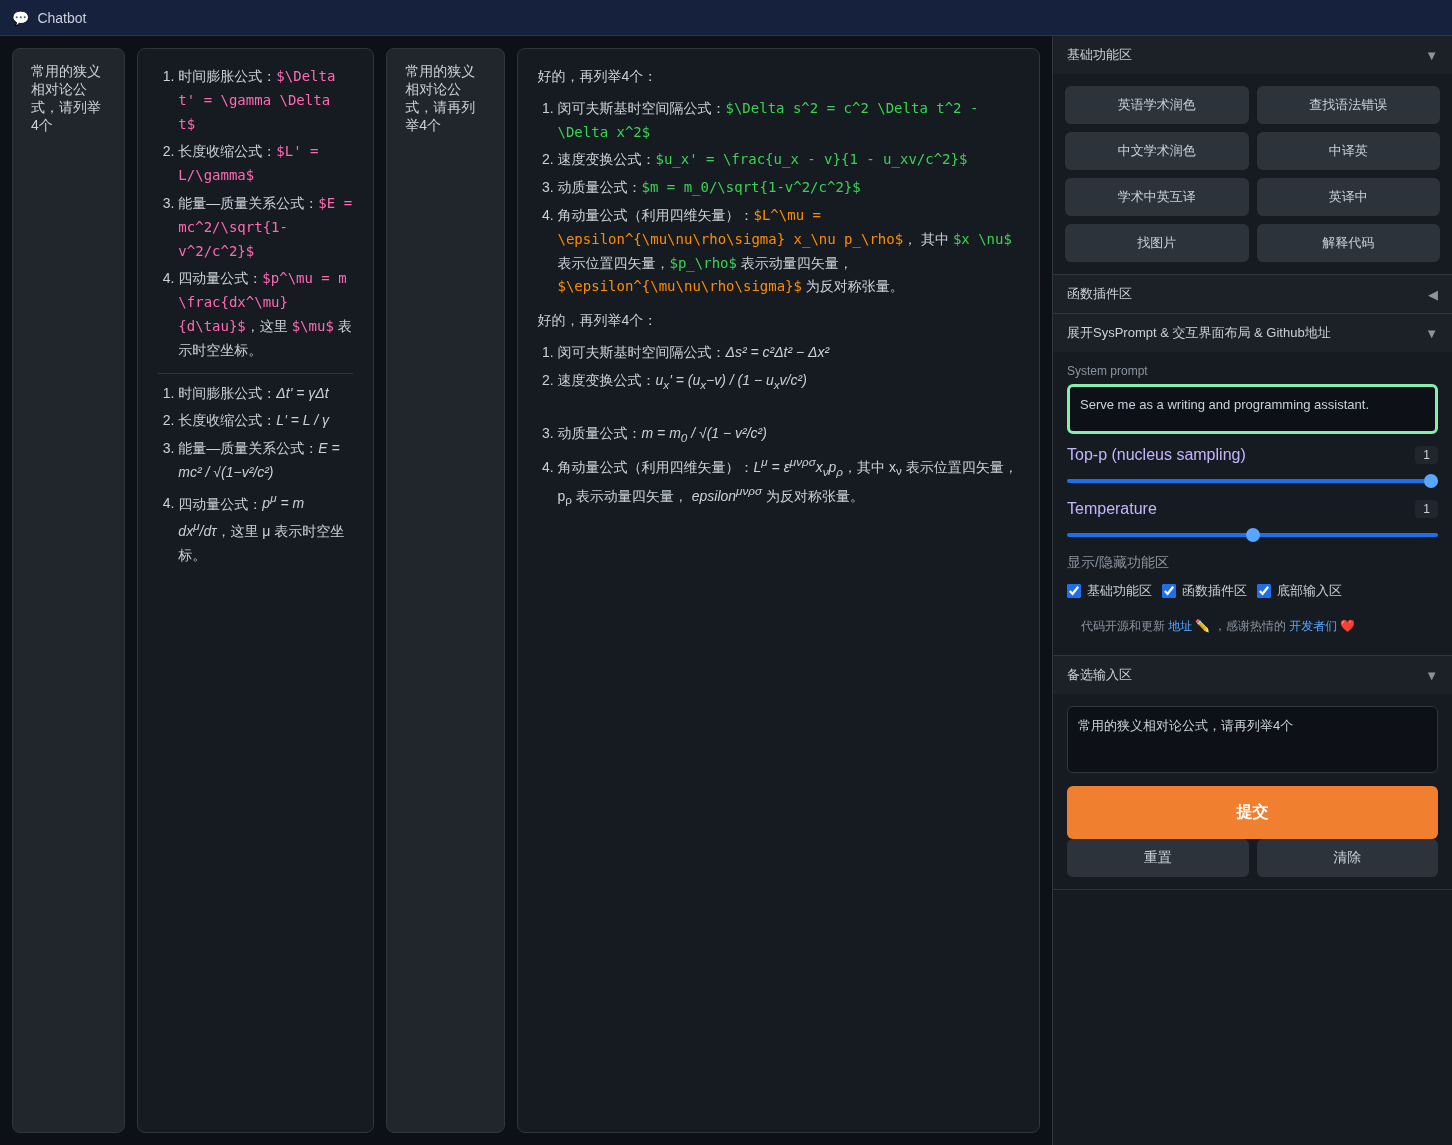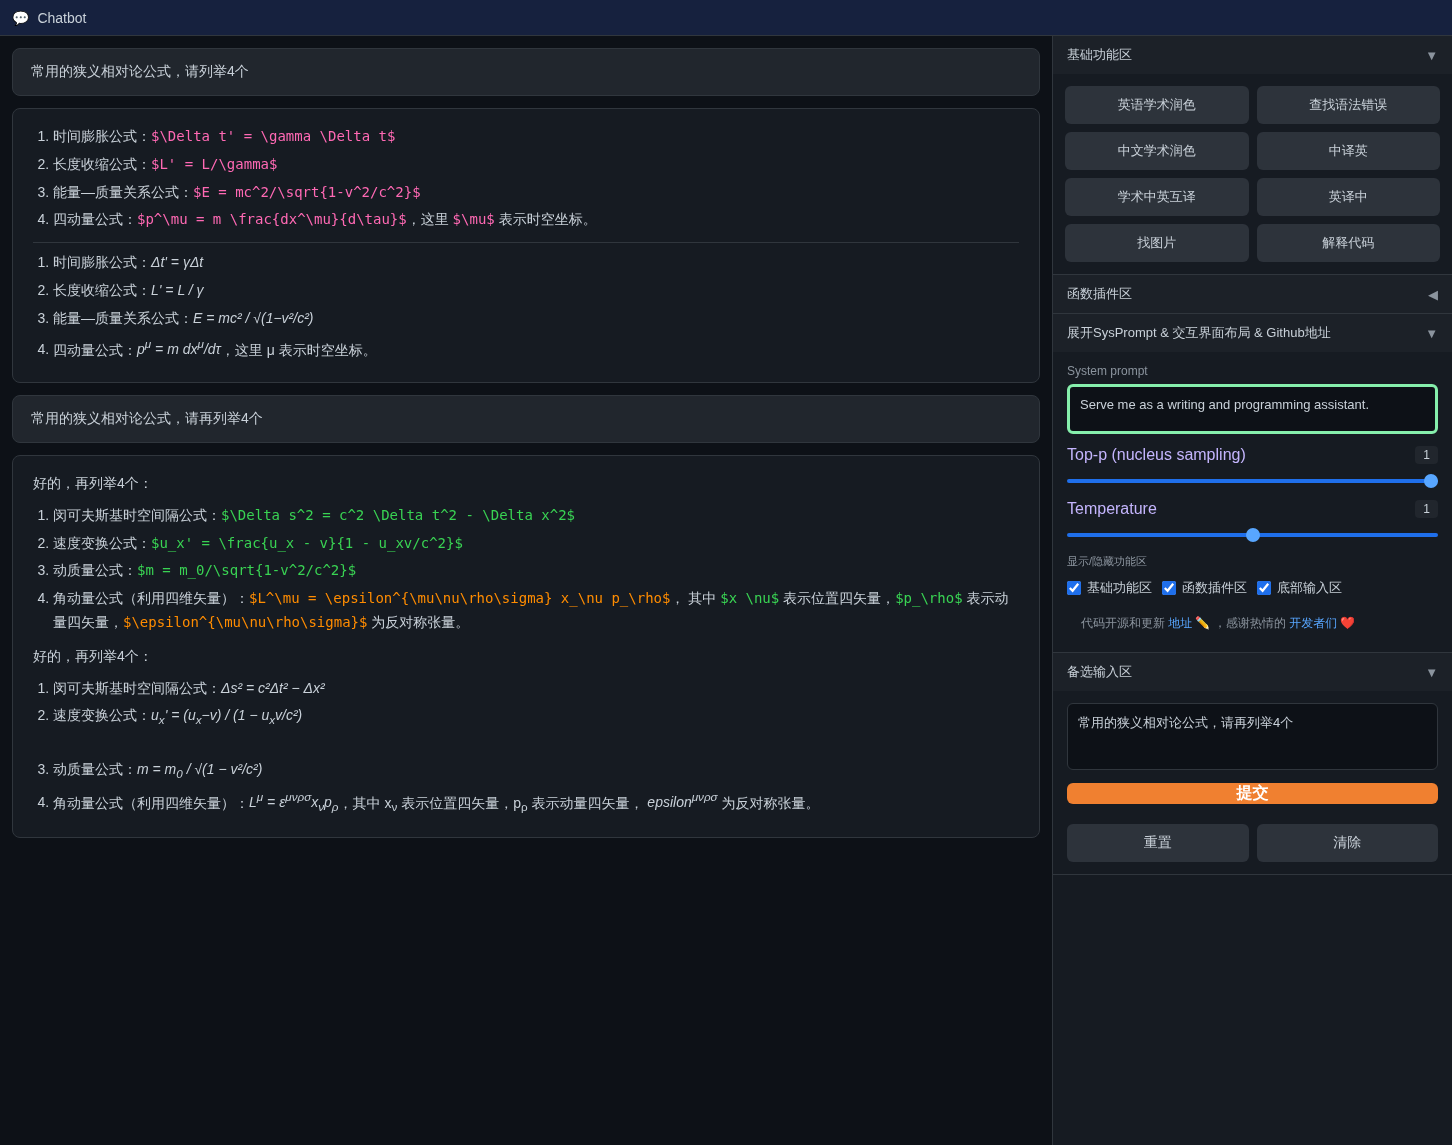--- a/index.html
+++ b/index.html
@@ -35,21 +35,21 @@
     
     .main-layout {
       display: flex;
       flex: 1;
       overflow: hidden;
     }
     
     .chat-area {
       flex: 1;
       display: flex;
-      flex-direction: column;
+      flex-direction: row;
       overflow-y: auto;
       padding: 12px;
       gap: 12px;
       background: #0d1117;
     }
     .user-message {
       background: #21262d;
       border-radius: 8px;
       padding: 14px 18px;
       color: #c9d1d9;
@@ -186,21 +186,21 @@
     }
     .slider-temp {
       background: linear-gradient(to right, #1f6feb 0%, #1f6feb 50%, #30363d 50%);
     }
     
     .vis-section {
       padding: 12px 14px;
     }
     .vis-label {
       color: #8b949e;
-      font-size: 11px;
+      font-size: 14px;
       margin-bottom: 10px;
     }
     .checkbox-row {
       display: flex;
       flex-wrap: wrap;
       gap: 10px;
     }
     .checkbox-item {
       display: flex;
       align-items: center;
@@ -240,31 +240,31 @@
       min-height: 54px;
       resize: none;
       font-family: inherit;
     }
     .submit-btn {
       width: 100%;
       background: #f08030;
       color: #fff;
       border: none;
       border-radius: 6px;
-      padding: 0;
+      padding: 16px;
       font-size: 16px;
       cursor: pointer;
       margin-top: 10px;
       font-weight: bold;
     }
     .reset-row {
       display: grid;
       grid-template-columns: 1fr 1fr;
       gap: 8px;
-      margin-top: 20px;
+      margin-top: 0;
     }
     .reset-btn {
       background: #2d333b;
       color: #c9d1d9;
       border: none;
       border-radius: 6px;
       padding: 10px;
       font-size: 14px;
       cursor: pointer;
     }

